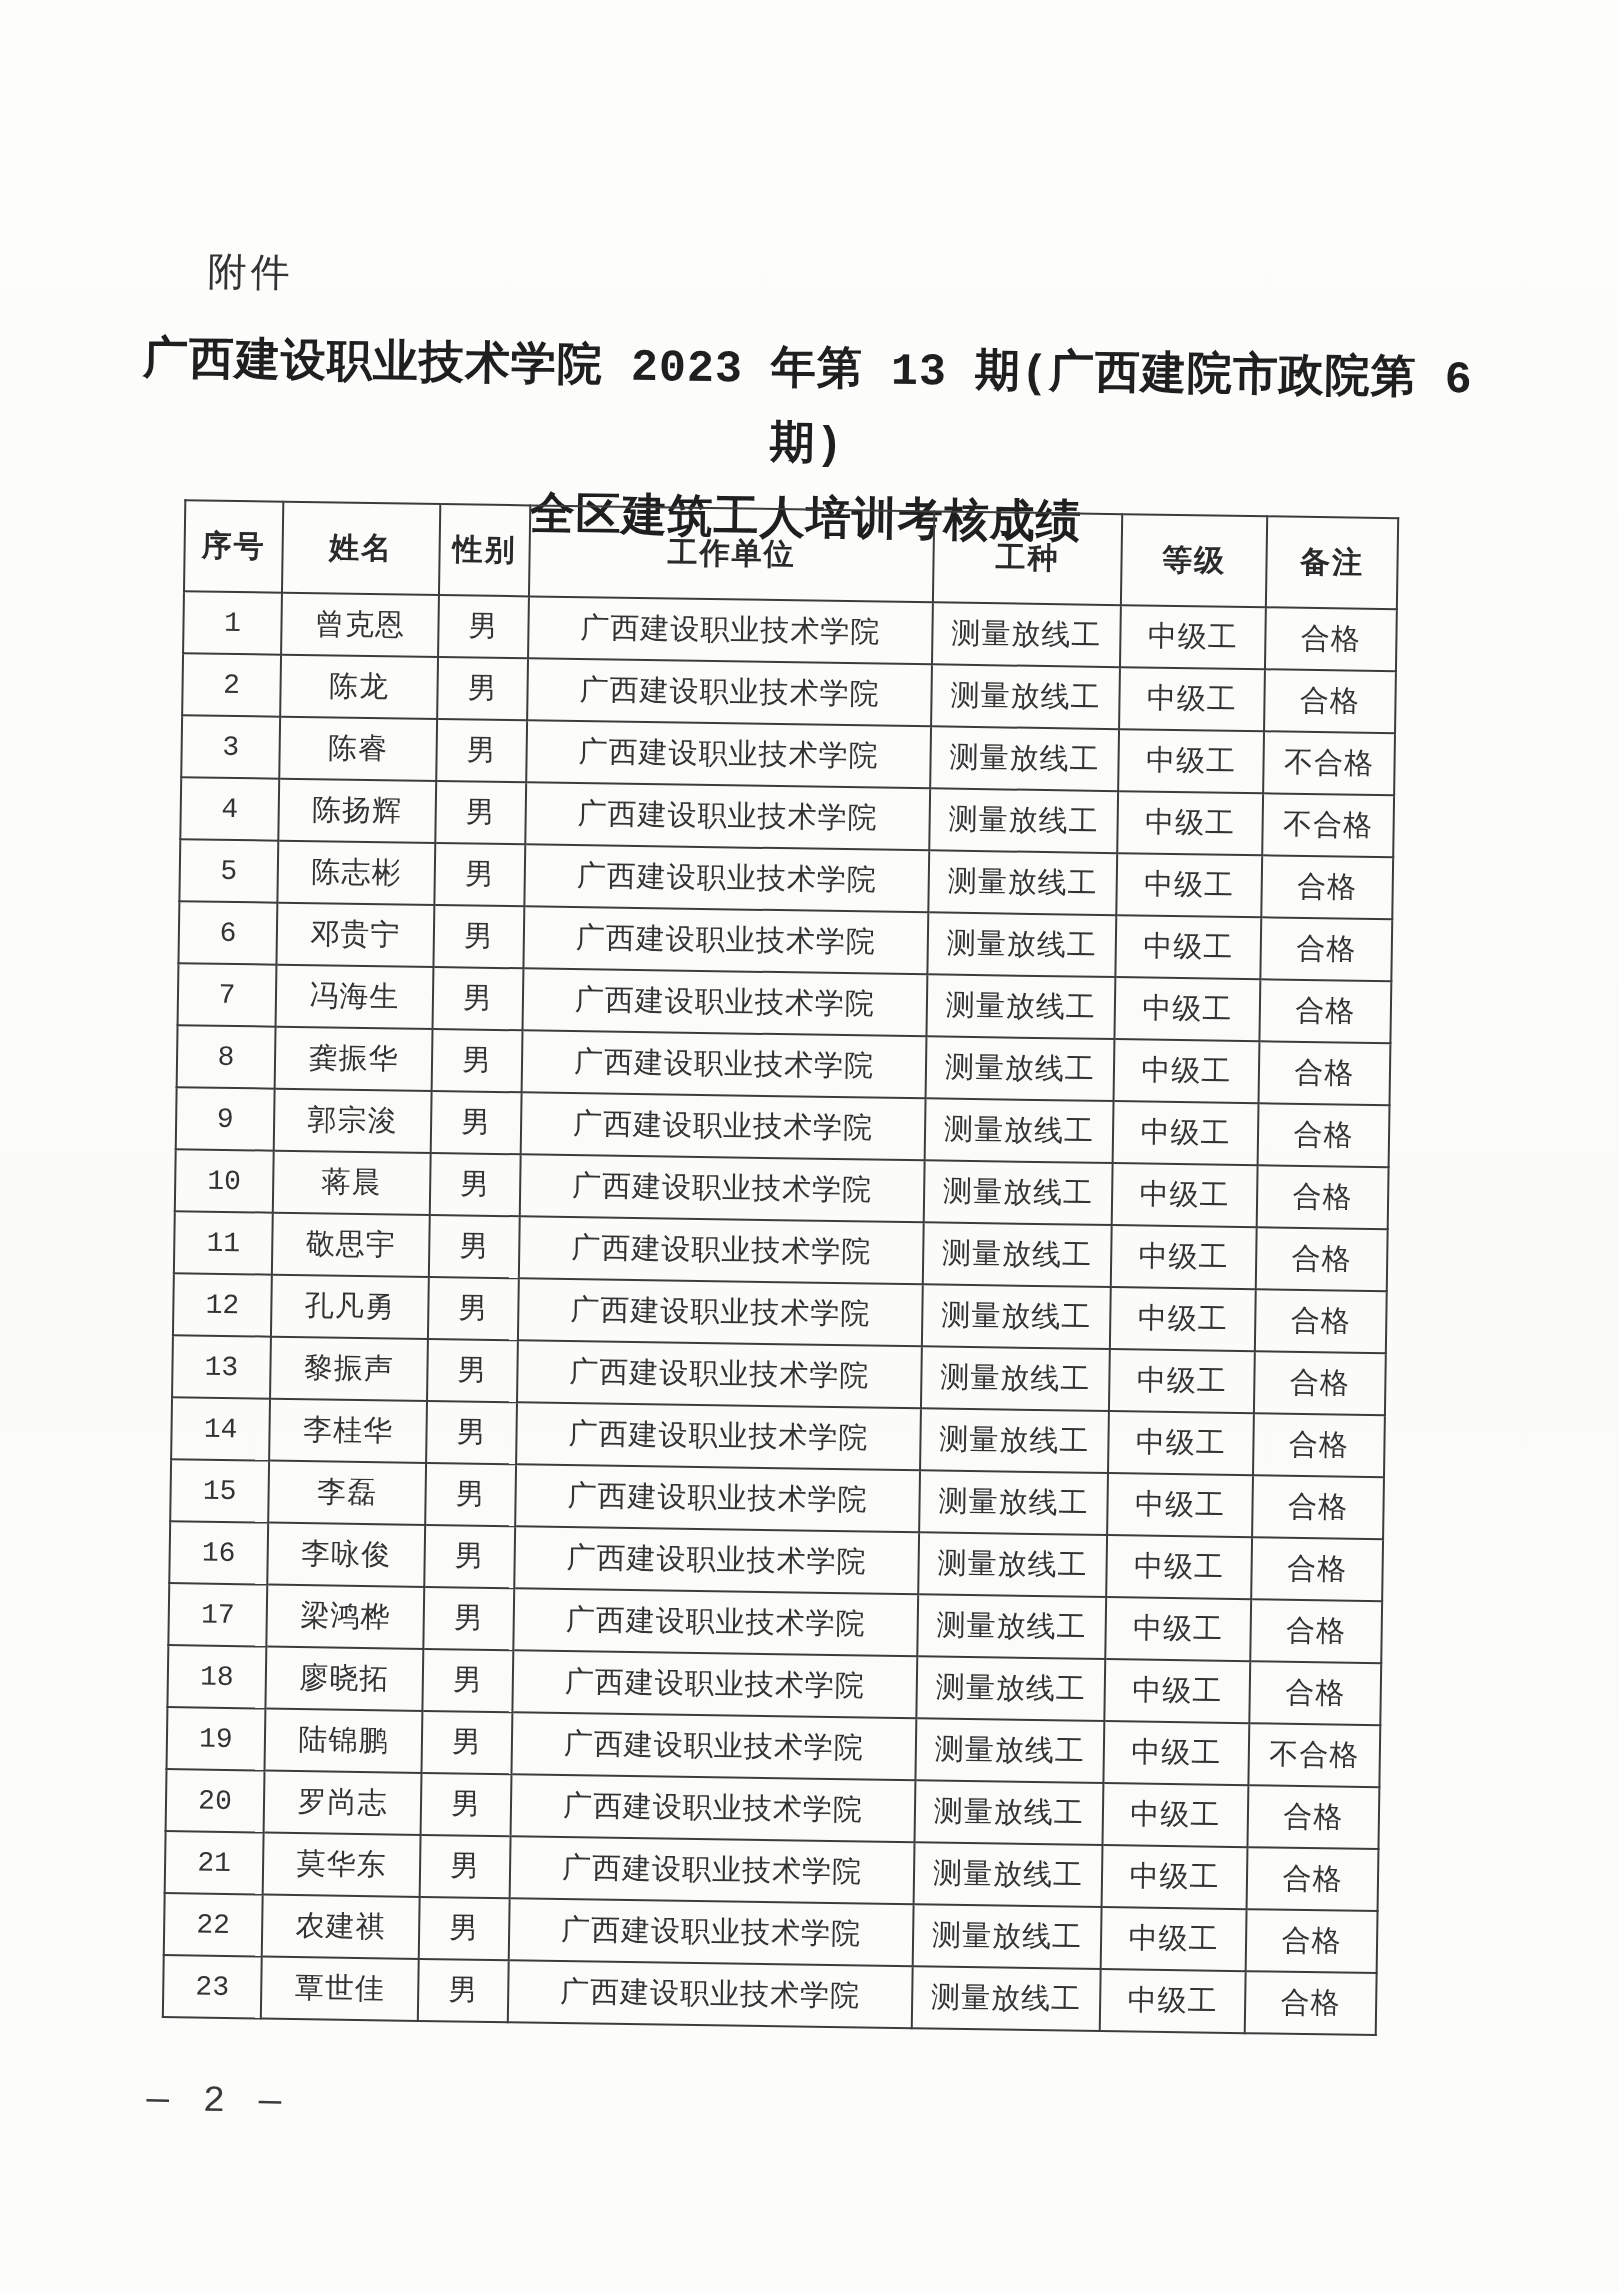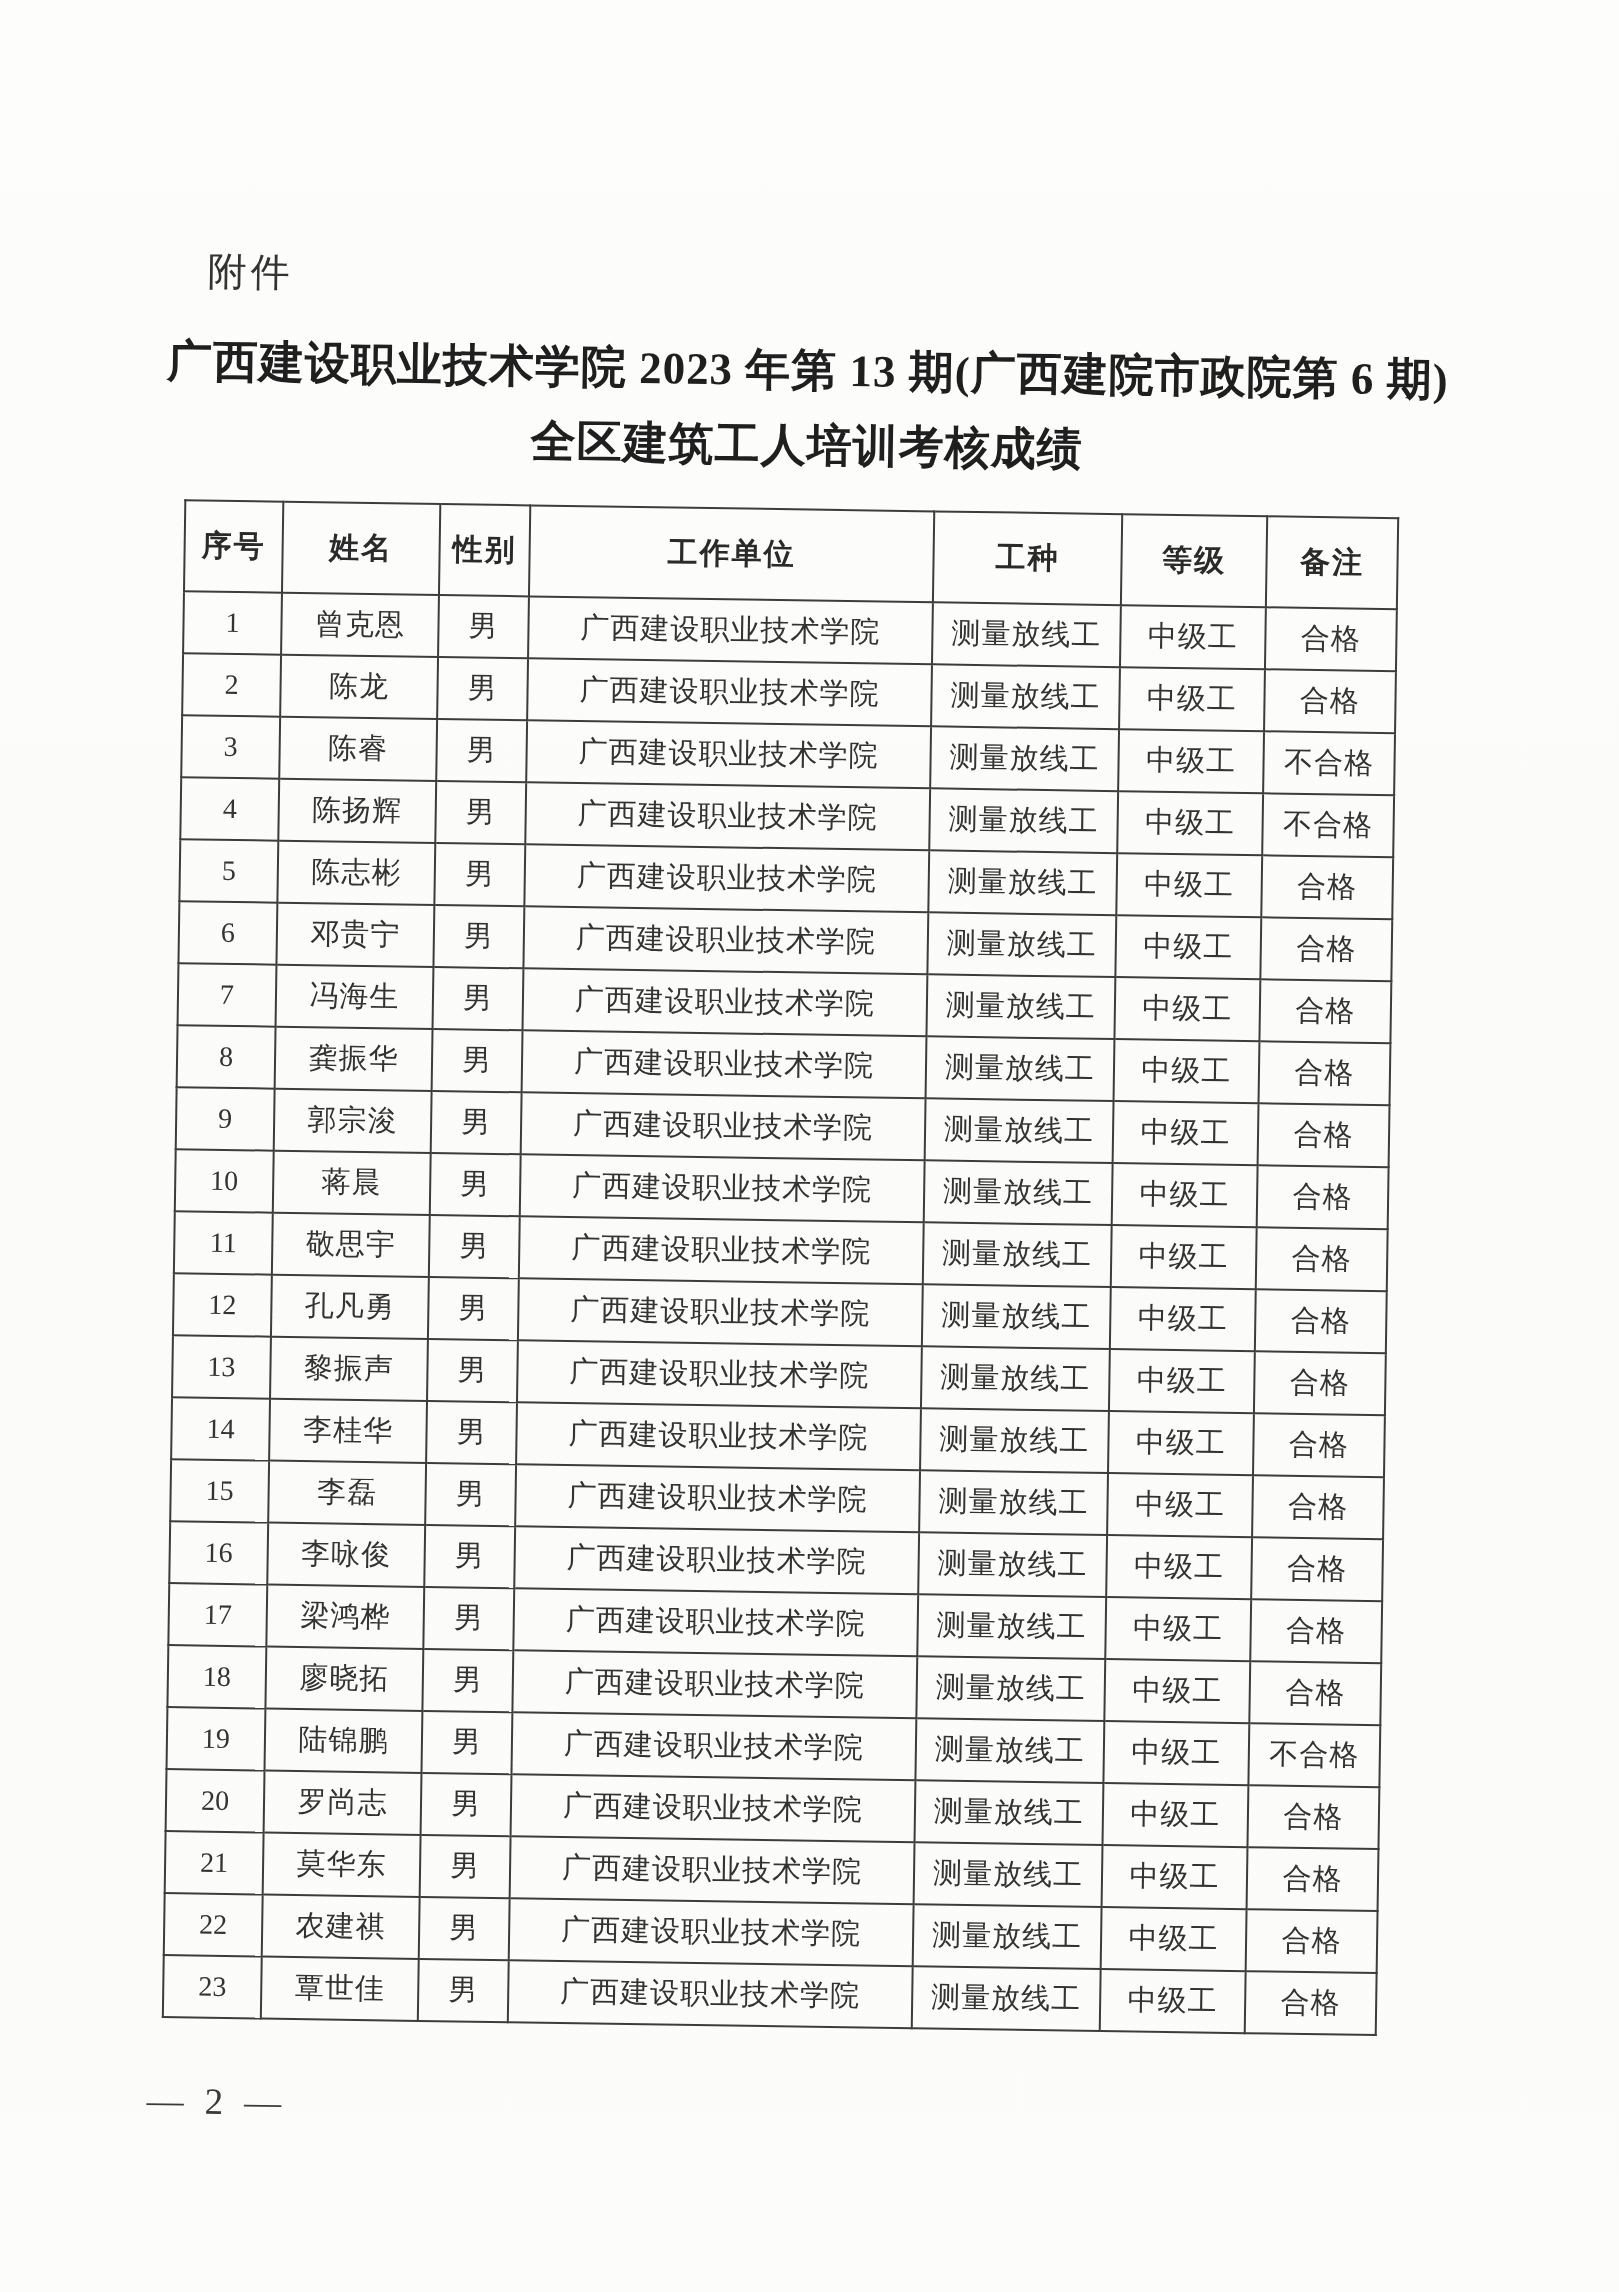--- a/index.html
+++ b/index.html
@@ -12,20 +12,21 @@
     background: #ffffff;
     overflow: hidden;
     font-family: "Liberation Serif", "DejaVu Serif", serif;
     color: #2d2d2d;
   }
   .page {
     position: relative;
     width: 1619px;
     height: 2293px;
     background: linear-gradient(180deg, #fdfdfc 0%, #fbfbf9 55%, #fcfcfb 100%);
+    font-family: Liberation Mono, monospace;
   }
   
   .scan-content {
     position: absolute;
     left: 0;
     top: 0;
     width: 1619px;
     height: 2293px;
     transform: rotate(0.85deg);
     transform-origin: 372px 255px;

